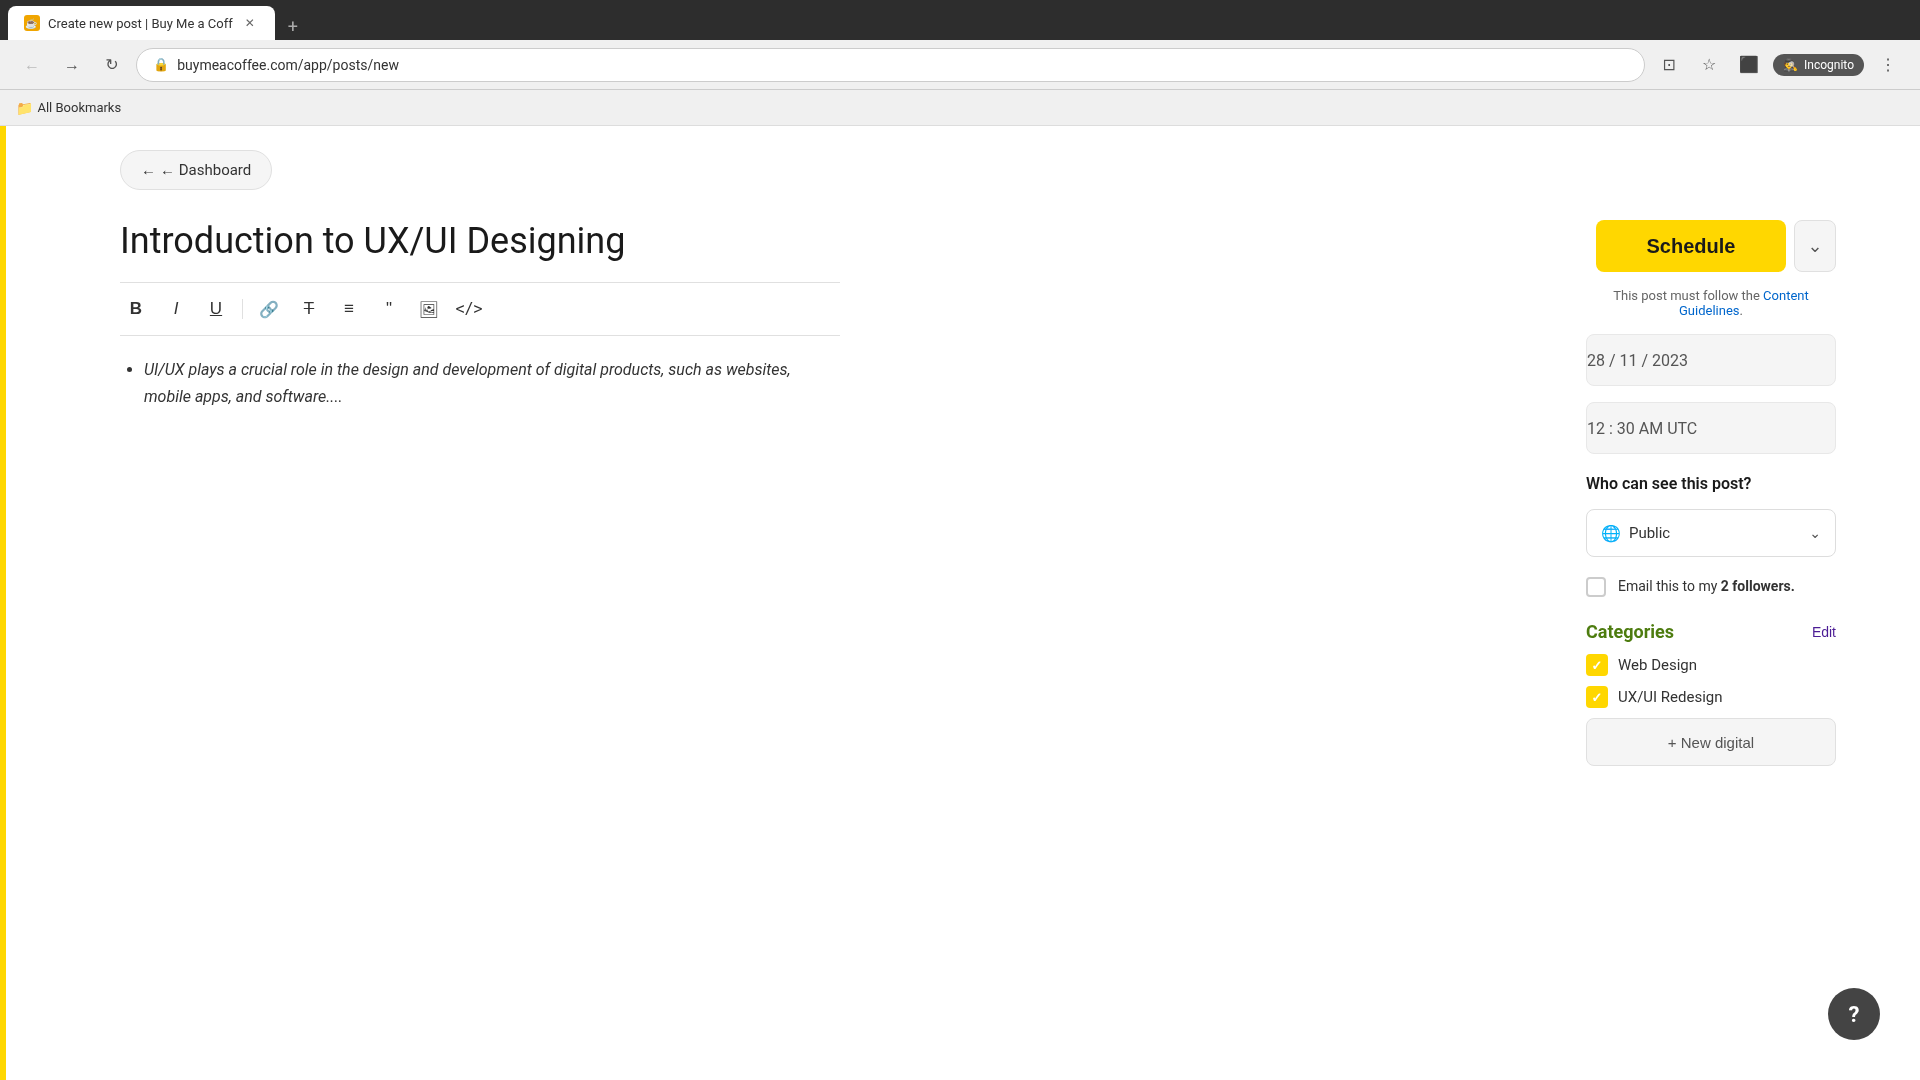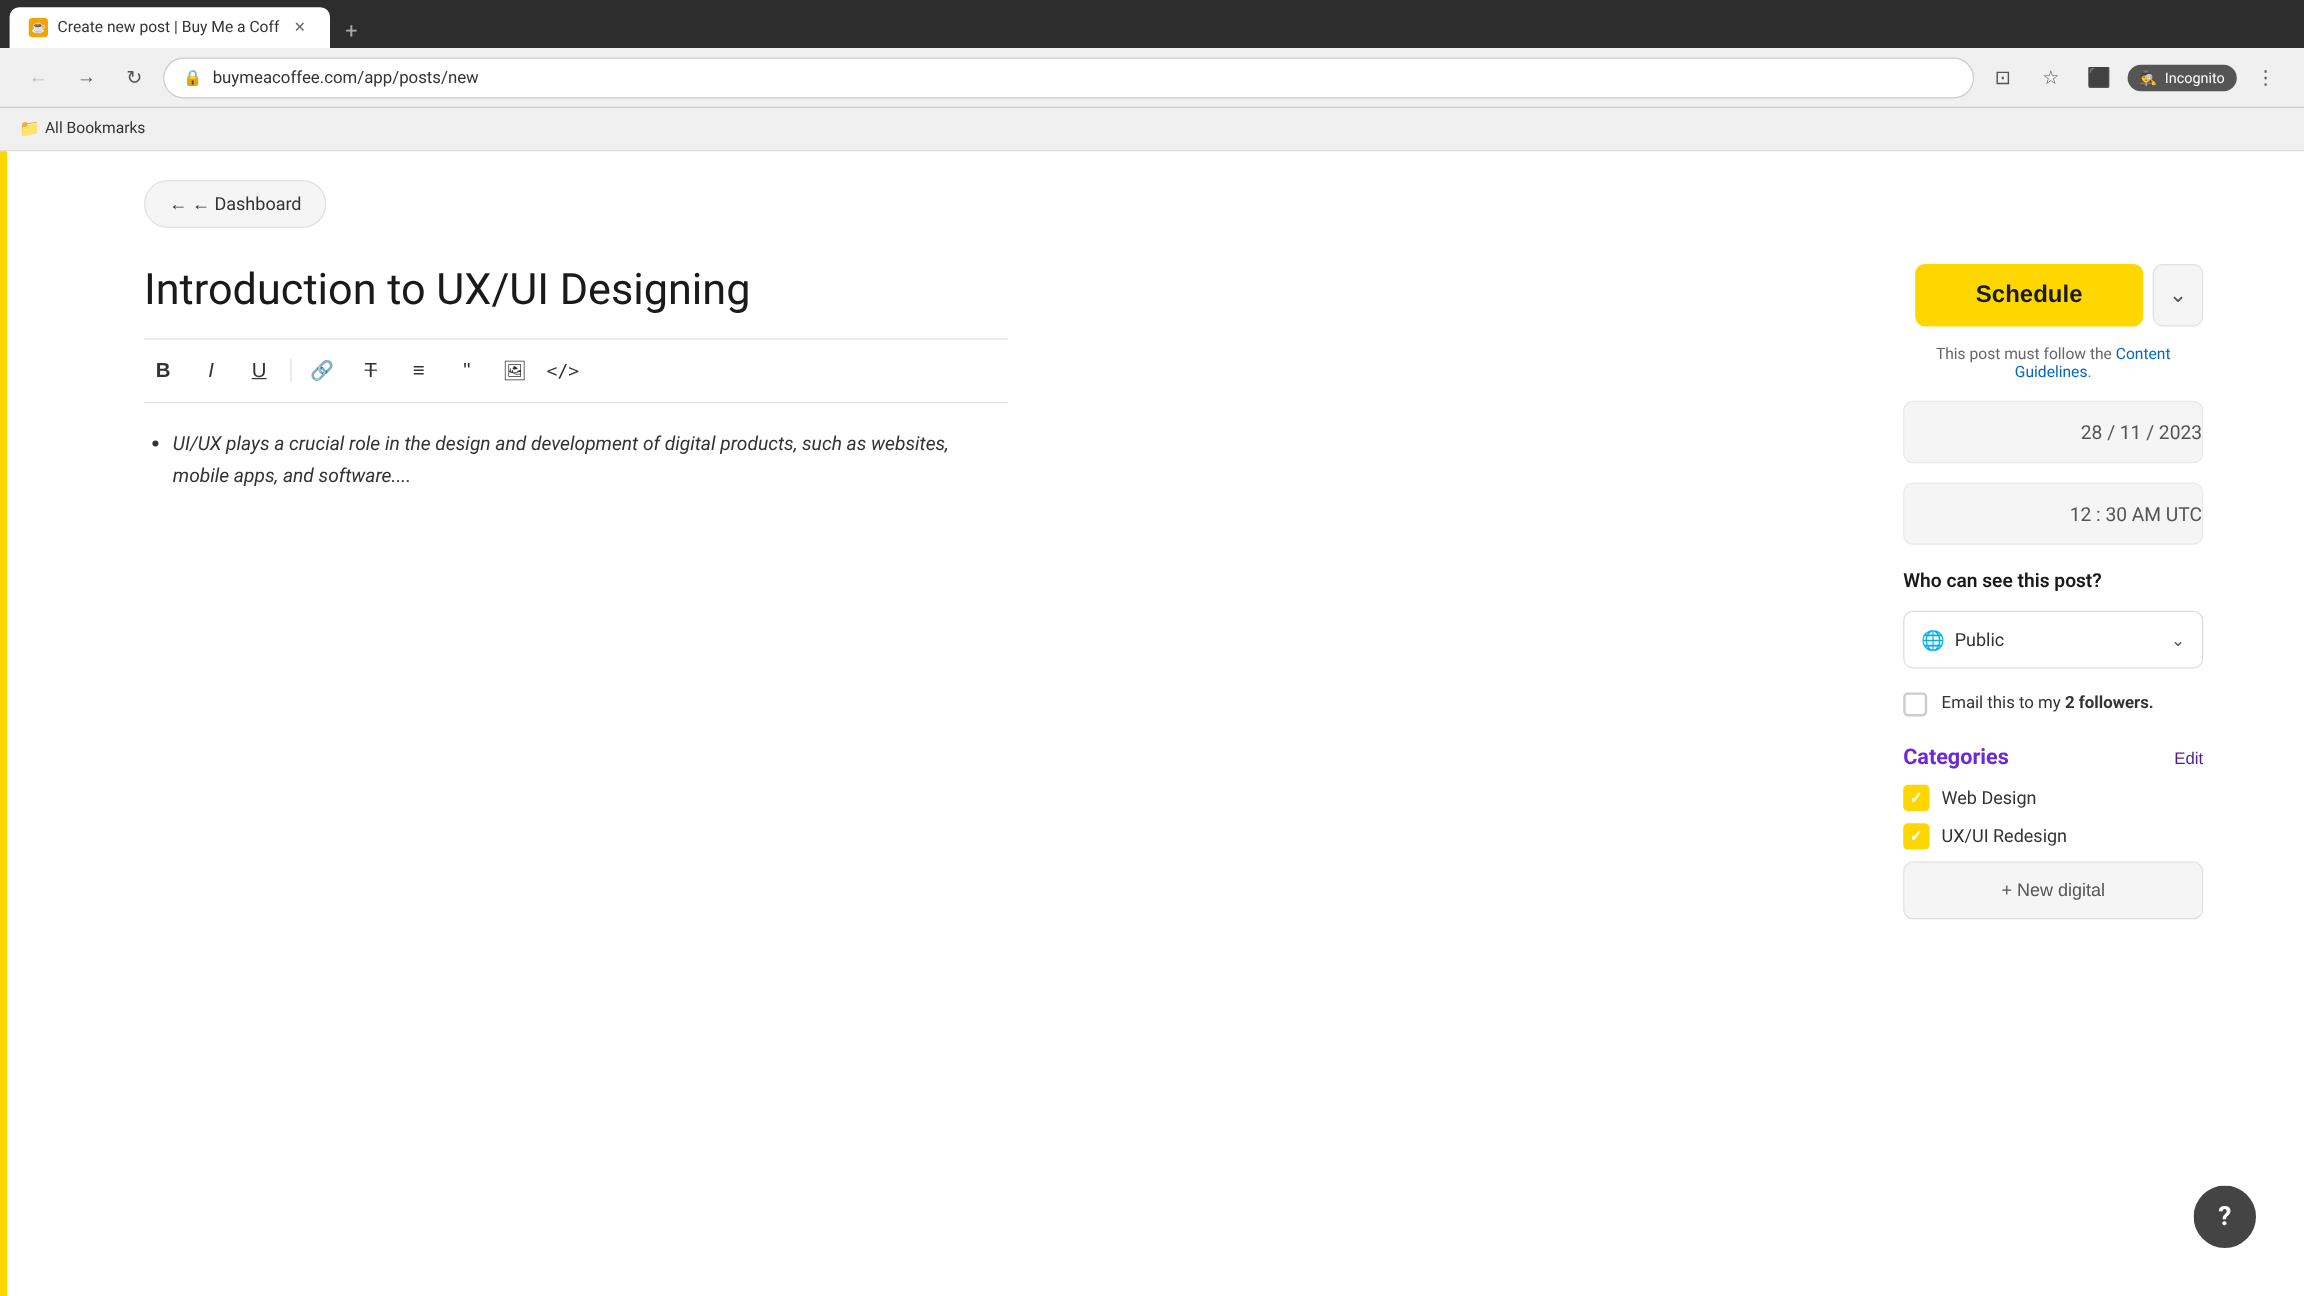--- a/index.html
+++ b/index.html
@@ -217,21 +217,21 @@
       text-align: center;
     }
     .guidelines-text a { color: #0066cc; text-decoration: none; }
 
     .date-field, .time-field {
       width: 100%;
       height: 52px;
       background: #f5f5f5;
       border: 1px solid #e8e8e8;
       border-radius: 8px;
-      display: flex; align-items: center; justify-content: flex-end;
+      display: flex; align-items: center; justify-content: flex-start;
       font-size: 16px; color: #555;
       cursor: pointer;
     }
 
     .visibility-label {
       font-size: 16px;
       font-weight: 600;
       color: #1a1a1a;
       margin-top: 4px;
     }
@@ -267,21 +267,21 @@
       font-size: 14px; color: #333; line-height: 1.4;
     }
     .email-label strong { font-weight: 700; }
 
     .categories-section { margin-top: 8px; }
     .categories-header {
       display: flex; align-items: center; justify-content: space-between;
       margin-bottom: 12px;
     }
     .categories-title {
-      font-size: 18px; font-weight: 700; color: #6d28d9;
+      font-size: 18px; font-weight: 700; color: #4d7c0f;
     }
     .edit-btn {
       font-size: 14px; color: #4c1d95; cursor: pointer;
       background: none; border: none; text-decoration: none;
     }
 
     .category-item {
       display: flex; align-items: center; gap: 10px;
       margin-bottom: 10px;
     }

